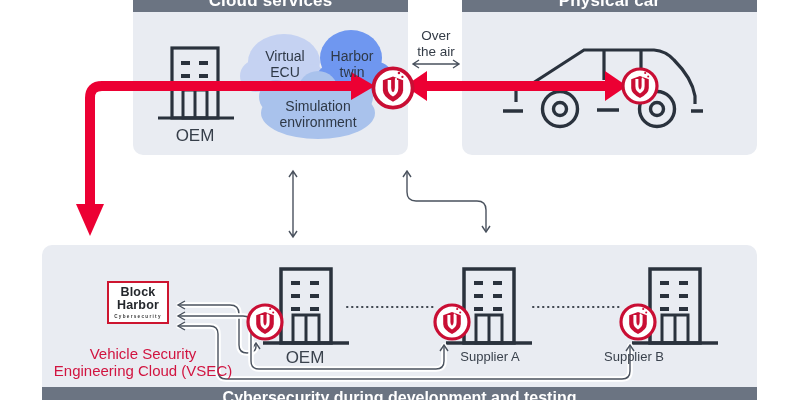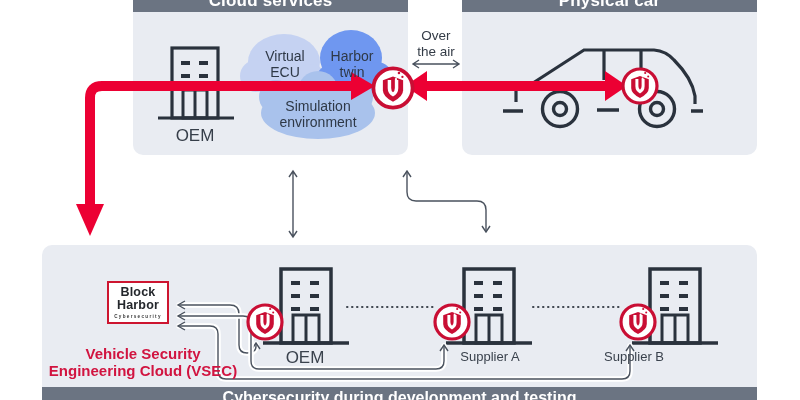--- a/index.html
+++ b/index.html
@@ -10,21 +10,21 @@
   .panel{position:absolute;background:var(--panel-bg);z-index:1;}
   .hdr{position:absolute;background:var(--header-bar);z-index:1;overflow:hidden;}
   .hdr span{position:absolute;top:-9px;left:0;width:100%;text-align:center;
     font-size:17px;font-weight:700;color:#fff;letter-spacing:.2px;}
   .overlay{position:absolute;left:0;top:0;z-index:2;pointer-events:none;}
   .lbl{position:absolute;z-index:3;transform:translateX(-50%);text-align:center;white-space:nowrap;}
   .lbl-oem-top{font-size:17px;}
   .cloud-lbl{font-size:14px;line-height:15.5px;color:#2e3846;font-weight:400;}
   .ota-lbl{font-size:13.5px;line-height:15.5px;color:#343c47;}
   .bldg-lbl{font-size:13px;color:#3a424d;}
-  .vsec-lbl{font-size:15px;line-height:16.5px;color:var(--brand-red-text);font-weight:700;}
+  .vsec-lbl{font-size:15px;line-height:16.5px;color:var(--brand-red-text);font-weight:400;}
   .logo-box{position:absolute;left:107px;top:281px;width:62px;height:43px;z-index:3;
     background:#fff;border:2.5px solid #cd1530;box-sizing:border-box;
     display:flex;flex-direction:column;align-items:center;justify-content:center;}
   .logo-box .big{font-size:12.5px;font-weight:700;color:#24272c;line-height:13px;letter-spacing:.2px;}
   .logo-box .sub{font-size:4.6px;letter-spacing:1.3px;color:#3a3a3a;margin-top:2px;font-weight:700;}
   .bar-bottom{position:absolute;left:42px;top:387px;width:715px;height:13px;
     background:var(--header-bar);z-index:4;overflow:hidden;}
   .bar-bottom span{position:absolute;top:2px;left:0;width:100%;text-align:center;
     font-size:16px;font-weight:600;color:#fff;}
   

